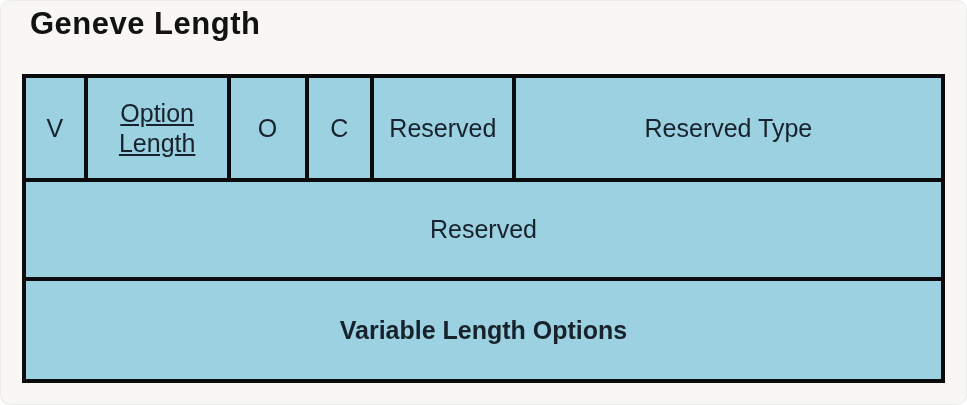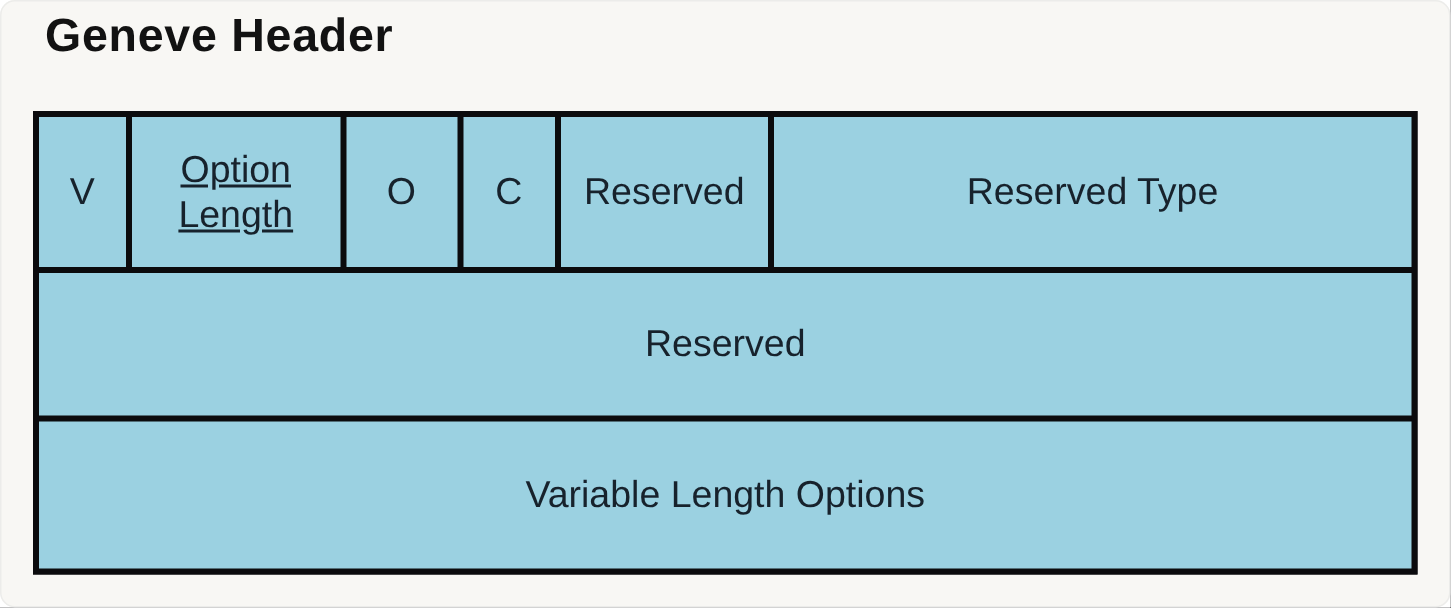--- a/index.html
+++ b/index.html
@@ -39,21 +39,21 @@
     flex-direction: column;
     gap: 4px;
   }
   .prow {
     display: flex;
     gap: 4px;
     min-height: 0;
   }
   .prow-1 { flex: 104 0 0; }
   .prow-2 { flex: 98 0 0; }
-  .prow-3 { flex: 102 0 0; }
+  .prow-3 { flex: 102 0 0; font-weight: bold; }
   .pcell {
     background: #9bd1e1;
     display: flex;
     align-items: center;
     justify-content: center;
     text-align: center;
     font-size: 25px;
     line-height: 1.2;
     color: #17222c;
     min-width: 0;
@@ -71,21 +71,21 @@
   .w-vni      { flex: 709 0 0; }
   .w-res2     { flex: 215 0 0; }
   
   .w-varopts  { flex: 1 0 0; }
 </style>
 </head>
 <body>
 
 <div class="page">
 
-  <div class="page-title">Geneve Header</div>
+  <div class="page-title">Geneve Length</div>
 
   <div class="packet-table">
 
     <div class="prow prow-1">
       <div class="pcell w-v">V</div>
       <div class="pcell w-optlen">Option Length</div>
       <div class="pcell w-o">O</div>
       <div class="pcell w-c">C</div>
       <div class="pcell w-res1">Reserved</div>
       <div class="pcell w-ptype">Reserved Type</div>

